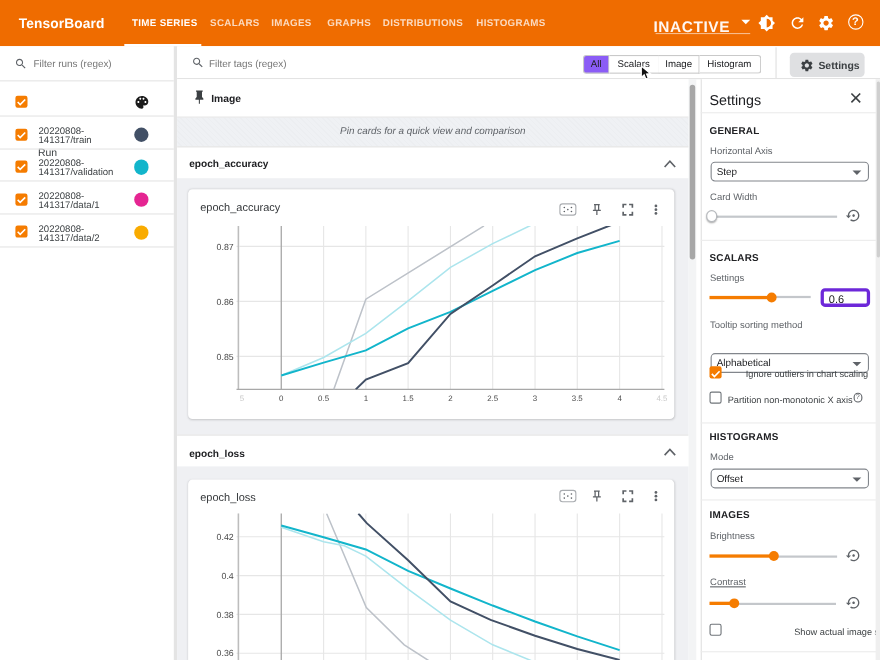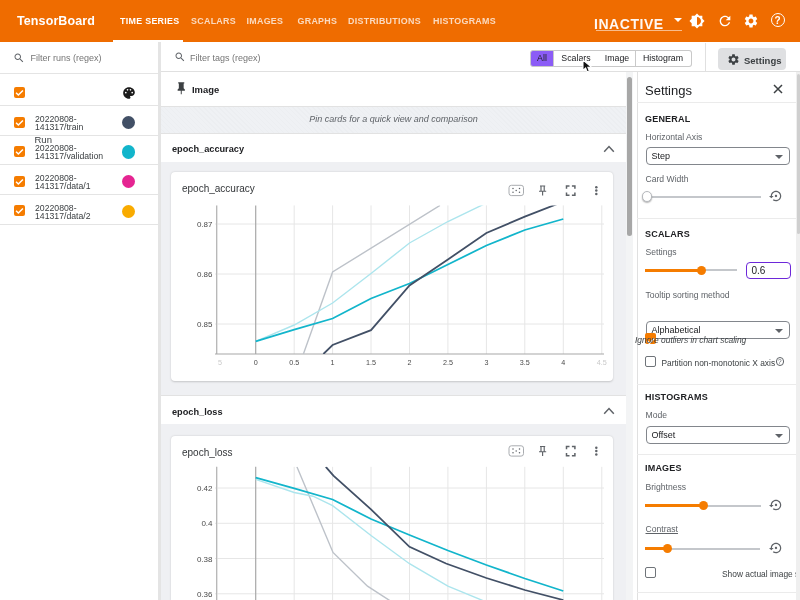--- a/index.html
+++ b/index.html
@@ -319,28 +319,28 @@
 <svg class="abs" style="left:769px; top:189px;" width="14" height="14" viewBox="0 0 24 24" fill="#5f6368">
     <path d="M14 12c0-1.1-.9-2-2-2s-2 .9-2 2 .9 2 2 2 2-.9 2-2zm-2-9c-4.97 0-9 4.03-9 9H0l4 4 4-4H5c0-3.87 3.13-7 7-7s7 3.13 7 7-3.13 7-7 7c-1.51 0-2.91-.49-4.06-1.3l-1.42 1.44C8.04 20.3 9.94 21 12 21c4.97 0 9-4.03 9-9s-4.03-9-9-9z"></path>
   </svg>
 <div class="sp-div" style="left:637px; top:217.7px;"></div>
 
 <div class="sp-cat" style="left:645px; top:229px;">SCALARS</div>
 <div class="sp-lbl" style="left:645.5px; top:247px;">Settings</div>
 <div class="track-o" style="left:645px; top:269px; width:57px;"></div>
 <div class="track" style="left:702px; top:269.3px; width:35px;"></div>
 <div class="thumb-o" style="left:697.1px; top:265.7px;"></div>
-<div class="abs" style="left:746px; top:261.7px; width:44.8px; height:17.3px; border:1px solid #6d28d9; border-radius:4px; font-size:10px; color:#202124; line-height:15.5px; padding-left:4.5px;">0.6</div>
+<div class="abs" style="left:746px; top:261.7px; width:44.8px; height:17.3px; border:3px solid #6d28d9; border-radius:4px; font-size:10px; color:#202124; line-height:15.5px; padding-left:4.5px;">0.6</div>
 <div class="sp-lbl" style="left:645.5px; top:289.5px;">Tooltip sorting method</div>
 <div class="sp-select" style="left:645.5px; top:304.5px;margin-top:16px;">Alphabetical<span class="car"></span></div>
 
 <div class="sp-cb on" style="left:645px; top:332.7px;"><svg width="11.3" height="11.3" viewBox="0 0 24 24">
       <path fill="none" stroke="#fff" stroke-width="3.2" d="M4.5 12.5l5 5 10-10"></path>
     </svg></div>
-<div class="sp-cbl" style="left:635px; top:334.7px;font-style:italic;">Ignore outliers in chart scaling</div>
+<div class="sp-cbl" style="left:678px; top:334.7px;">Ignore outliers in chart scaling</div>
 <div class="sp-cb off" style="left:645px; top:356px;"></div>
 <div class="sp-cbl" style="left:661.5px; top:358px;">Partition non-monotonic X axis</div>
 <div class="abs" style="left:775.5px; top:357.3px; width:8.4px; height:8.4px; border:1px solid #5f6368; border-radius:50%; font-size:6.5px; color:#5f6368; text-align:center; line-height:8px;">?</div>
 <div class="sp-div" style="left:637px; top:384px;"></div>
 
 <div class="sp-cat" style="left:645px; top:392.3px;">HISTOGRAMS</div>
 <div class="sp-lbl" style="left:645.5px; top:409.5px;">Mode</div>
 <div class="sp-select" style="left:645.5px; top:425.5px;">Offset<span class="car"></span></div>
 <div class="sp-div" style="left:637px; top:454.3px;"></div>
 

